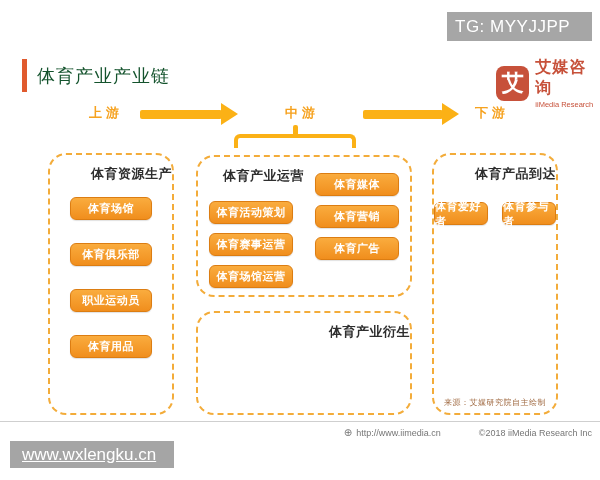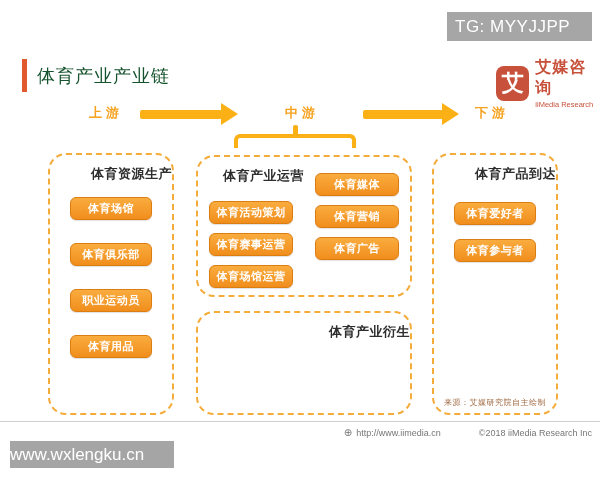--- a/index.html
+++ b/index.html
@@ -88,21 +88,21 @@
     background: linear-gradient(180deg, #faac3e, #f08e1d);
     border: 1px solid #dc7d12; border-radius: 6px;
     color: #ffffff; font-size: 11px; font-weight: bold; letter-spacing: 0.5px;
     display: flex; align-items: center; justify-content: center;
     box-shadow: 0 1px 1px rgba(0,0,0,0.12);
   }
   .box-left .pill-stack  { display: flex; flex-direction: column; gap: 23px; margin-top: 14px; }
   .mid-col { flex: 1; }
   .mid-col .pill-stack   { display: flex; flex-direction: column; gap: 9px; margin-top: 16px; }
   .mid-col .pill { width: 84px; }
-  .box-right .pill-stack { display: flex; flex-direction: column; gap: 14px; margin-top: 19px; }
+  .box-right .pill-stack { display: flex; flex-direction: row; gap: 14px; margin-top: 19px; }
 
   .derived-panel {
     width: 203px; margin: 10px auto 0;
     background: linear-gradient(180deg, #faac3e, #f08e1d);
     border: 1px solid #dc7d12; border-radius: 10px;
     padding: 7px 9px;
     font-size: 9.5px; font-weight: bold; color: #8b3a10;
     line-height: 1.65; text-align: center; letter-spacing: 0.5px;
   }
 
@@ -118,21 +118,21 @@
     display: flex; align-items: center; gap: 4px;
     font-size: 9px; color: #767676;
   }
   .globe { font-size: 10px; color: #767676; }
   .footer .copyright { margin-left: 10px; padding-left: 24px; }
 
   
   .wm-box {
     position: absolute; left: 10px; top: 441px; width: 164px; height: 27px;
     background: #a5a5a5; color: #fff; font-size: 17px;
-    display: flex; align-items: center; padding-left: 0;
+    display: flex; align-items: center; padding-left: 12px; text-decoration: underline;
   }
 </style>
 </head>
 <body>
 
 <div class="tg-box">TG: MYYJJPP</div>
 
 <div class="title-bar"></div>
 <div class="page-title">体育产业产业链</div>
 

